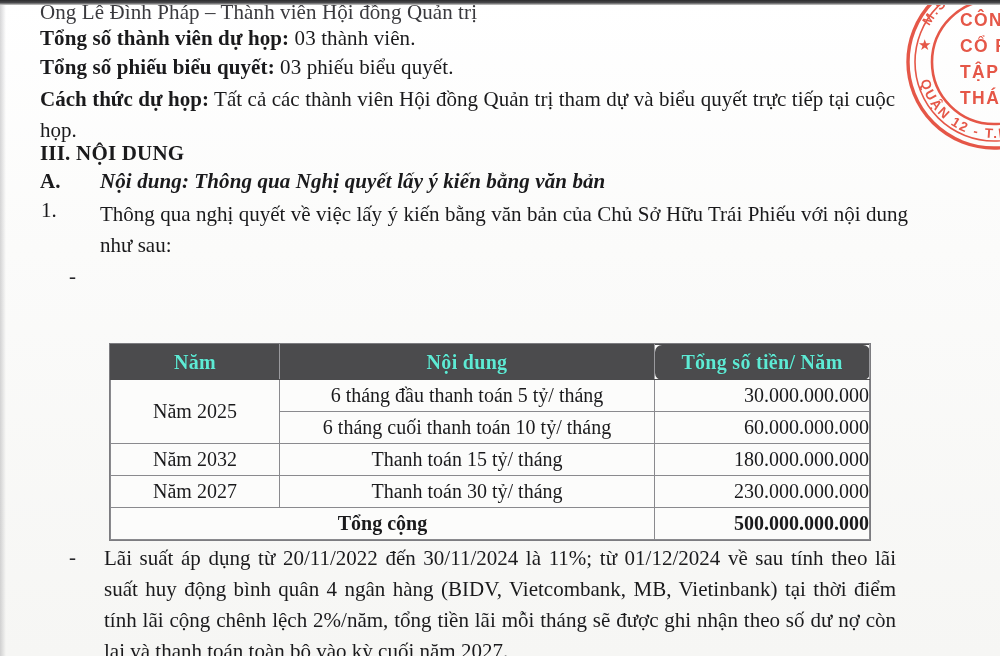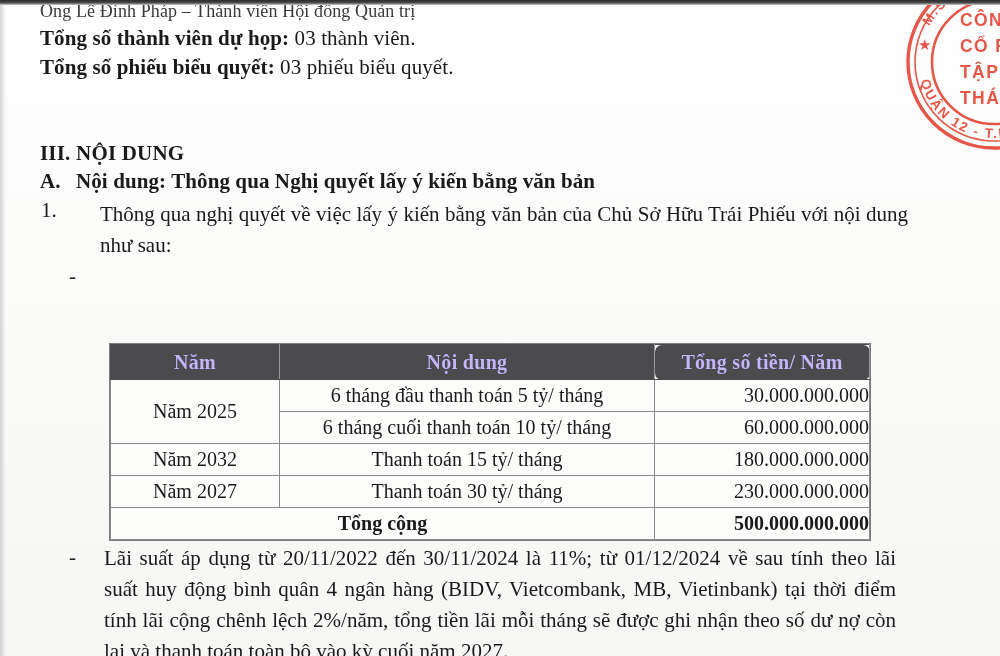--- a/index.html
+++ b/index.html
@@ -65,42 +65,42 @@
     font-size: 21px;
     line-height: 31px;
     text-align: justify;
     text-justify: inter-word;
   }
   .b { font-weight: bold; }
 
   
   #line-member {
     left: 40px; top: 2px;
-    font-size: 18px;
+    font-size: 21px;
     color: #3a3a3e;
   }
 
   #line-total-members { left: 40px; top: 28px; }
   #line-total-votes   { left: 40px; top: 57px; }
 
   #para-method {
     left: 40px; top: 84px;
     width: 855px;
   }
 
   #heading-iii {
     left: 40px; top: 143px;
     font-size: 21px;
     font-weight: bold;
     letter-spacing: .2px;
     text-align: right;
   }
 
   #item-a-marker { left: 40px; top: 171px; font-weight: bold; }
-  #item-a-text   { left: 76px; top: 171px; font-weight: bold; }
+  #item-a-text   { left: 100px; top: 171px; font-weight: bold; font-style: italic; }
 
   #item-1-marker { left: 41px; top: 200px; }
   #item-1-text {
     left: 88px; top: 199px;
     width: 808px;
     margin-left: 12px;
   }
 
   
   .dash-marker {
@@ -132,21 +132,21 @@
     background: #fcfcfb;
     box-shadow: 0 0 0 1px #7c7c80;
   }
   #payment-table td, #payment-table th {
     border: 1px solid #8a8a8e;
     padding: 0;
     vertical-align: middle;
   }
   #payment-table thead th {
     background: #4b4b4d;
-    color: #c4b5fd;
+    color: #5eead4;
     font-weight: bold;
     text-align: center;
     height: 34px;
     font-size: 20px;
     letter-spacing: .3px;
     border-color: #4b4b4d;
     border-right-color: #9a9a9e;
     text-shadow: 0 0 1px rgba(0,0,0,.35);
   }
   #payment-table tbody td { height: 31px; }
@@ -190,20 +190,24 @@
     <div class="line" id="line-total-members">
       <span class="b">Tổng số thành viên dự họp:</span>
       <span>03 thành viên.</span>
     </div>
 
     <div class="line" id="line-total-votes">
       <span class="b">Tổng số phiếu biểu quyết:</span>
       <span>03 phiếu biểu quyết.</span>
     </div>
 
+    <div class="para" id="para-method">
+      <span class="b">Cách thức dự họp:</span>
+      <span>Tất cả các thành viên Hội đồng Quản trị tham dự và biểu quyết trực tiếp tại cuộc họp.</span>
+    </div>
 
     <div class="line" id="heading-iii">III. NỘI DUNG</div>
 
     <div class="line" id="item-a-marker">A.</div>
     <div class="line" id="item-a-text">Nội dung: Thông qua Nghị quyết lấy ý kiến bằng văn bản</div>
 
     <div class="line" id="item-1-marker">1.</div>
     <div class="para" id="item-1-text">Thông qua nghị quyết về việc lấy ý kiến bằng văn bản của Chủ Sở Hữu Trái Phiếu với nội dung như sau:</div>
 
     <div class="dash-marker" id="dash-1">-</div>

